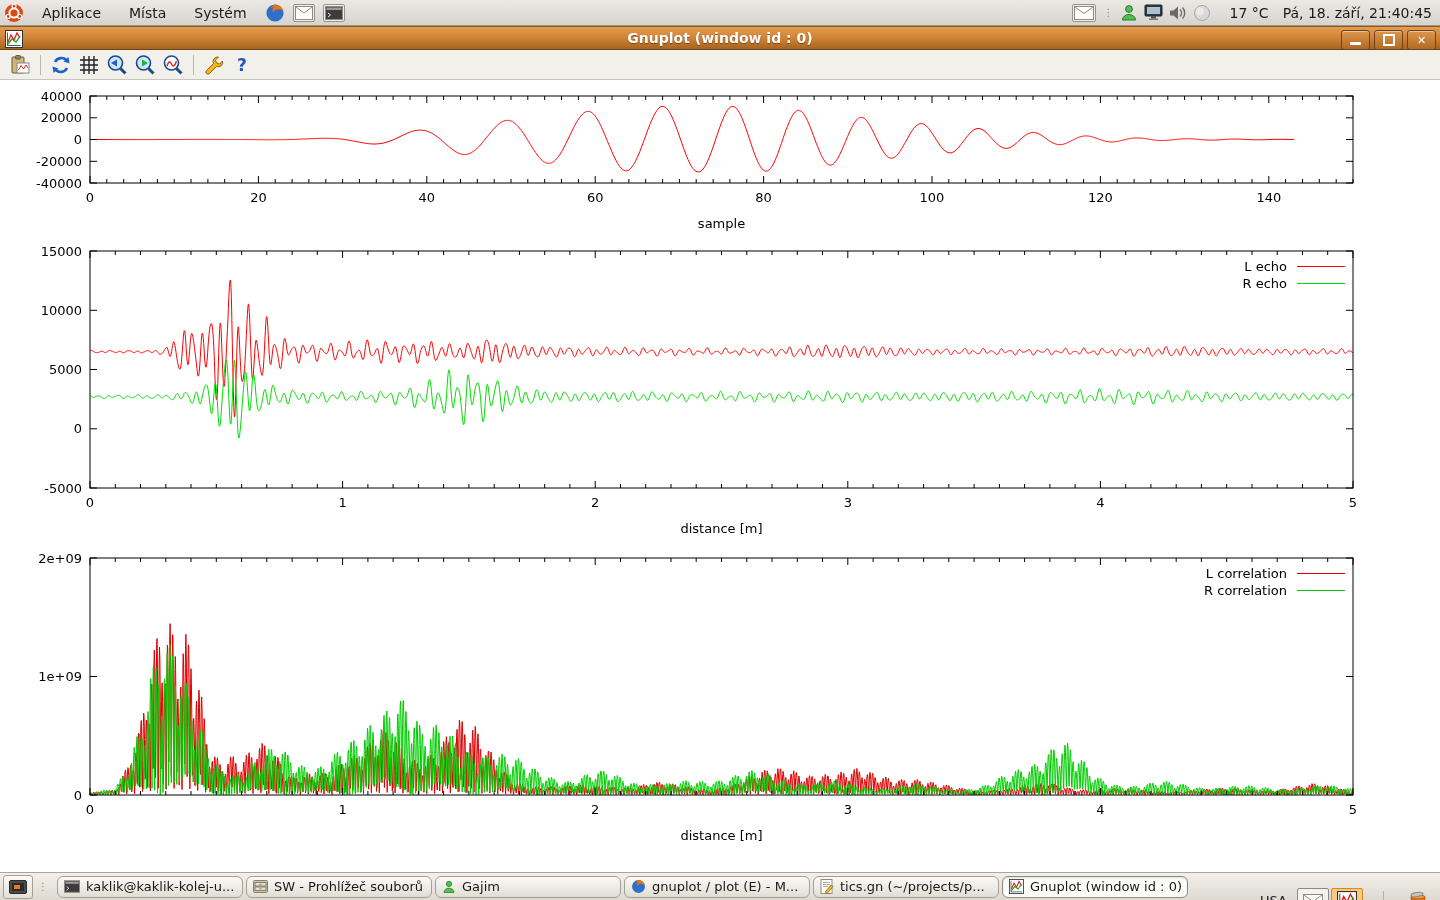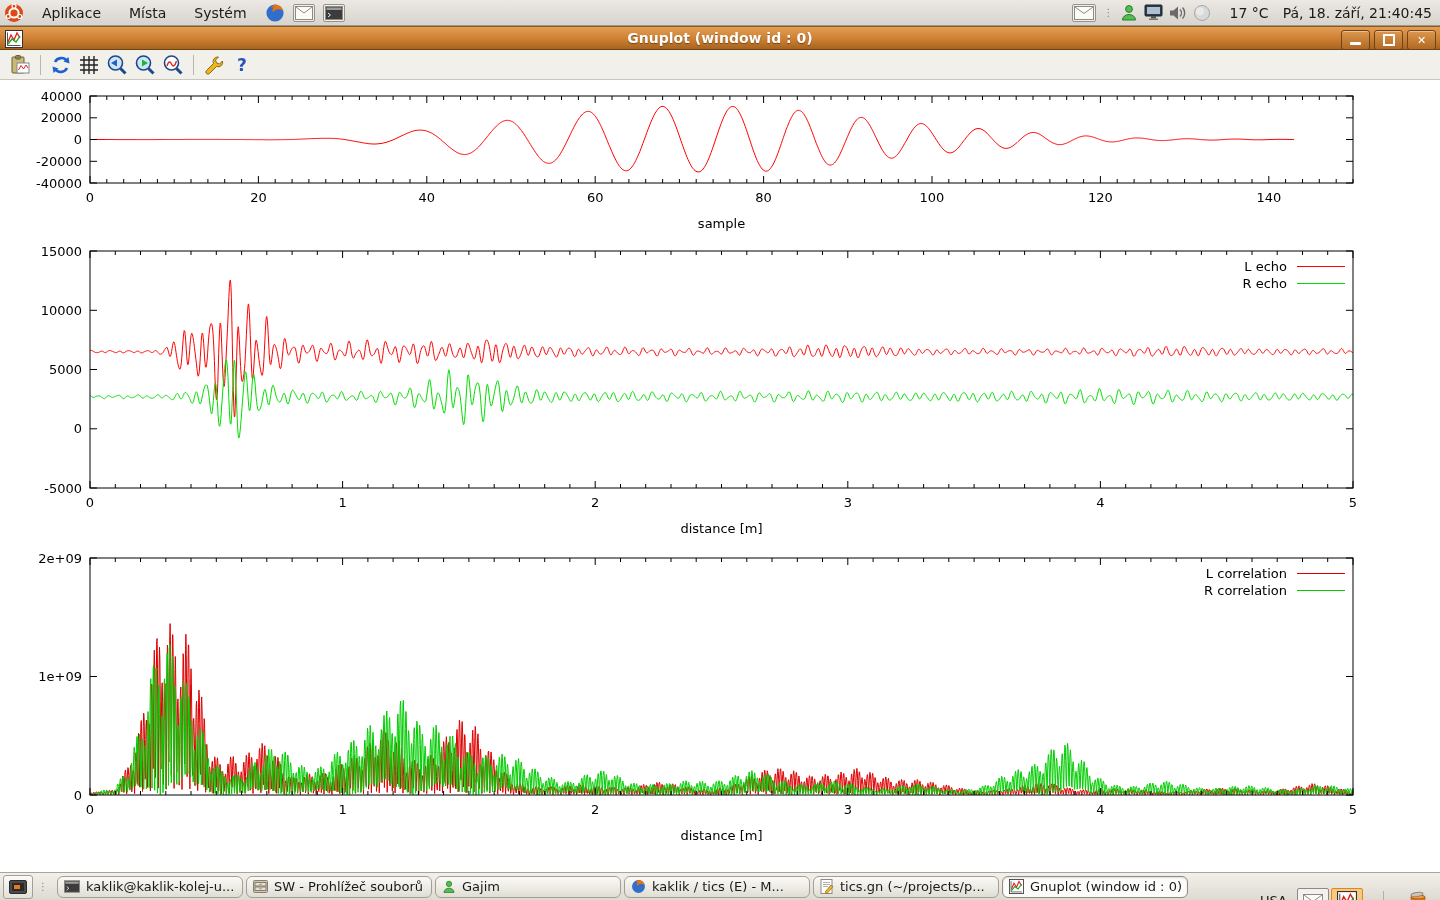--- a/index.html
+++ b/index.html
@@ -695,21 +695,21 @@
         </span>
         <span class="tb-label">Gajim</span>
       </div>
       <div class="taskbtn">
         <span style="display: flex;">
           <svg width="15" height="15" viewBox="0 0 20 20">
             <circle cx="10" cy="10" r="8.6" fill="#2f6fc9"></circle>
             <path d="M10 1.6 a8.4 8.4 0 0 1 8.3 7 a6 6 0 0 0 -5.2 -2.4 a5.5 5.5 0 0 0 -5 3.4 a4.6 4.6 0 0 1 1.2 -5.6 a8 8 0 0 0 -3.4 1.2 a8.4 8.4 0 0 1 4.1 -3.6z" fill="#e8730f"></path>
           </svg>
         </span>
-        <span class="tb-label">kaklik / tics (E) - M...</span>
+        <span class="tb-label">gnuplot / plot (E) - M...</span>
       </div>
       <div class="taskbtn">
         <span style="display: flex;">
           <svg width="14" height="15" viewBox="0 0 14 15">
             <rect x="1" y="0.5" width="11" height="14" fill="#fff" stroke="#8e8a82"></rect>
             <path d="M3 3.5 h7 M3 5.5 h7 M3 7.5 h5" stroke="#b0b0b0"></path>
             <path d="M5 13 l6 -7 l2 1.6 l-6 7 z" fill="#f0b41e" stroke="#8a6a10" stroke-width="0.7"></path>
           </svg>
         </span>
         <span class="tb-label">tics.gn (~/projects/p...</span>

